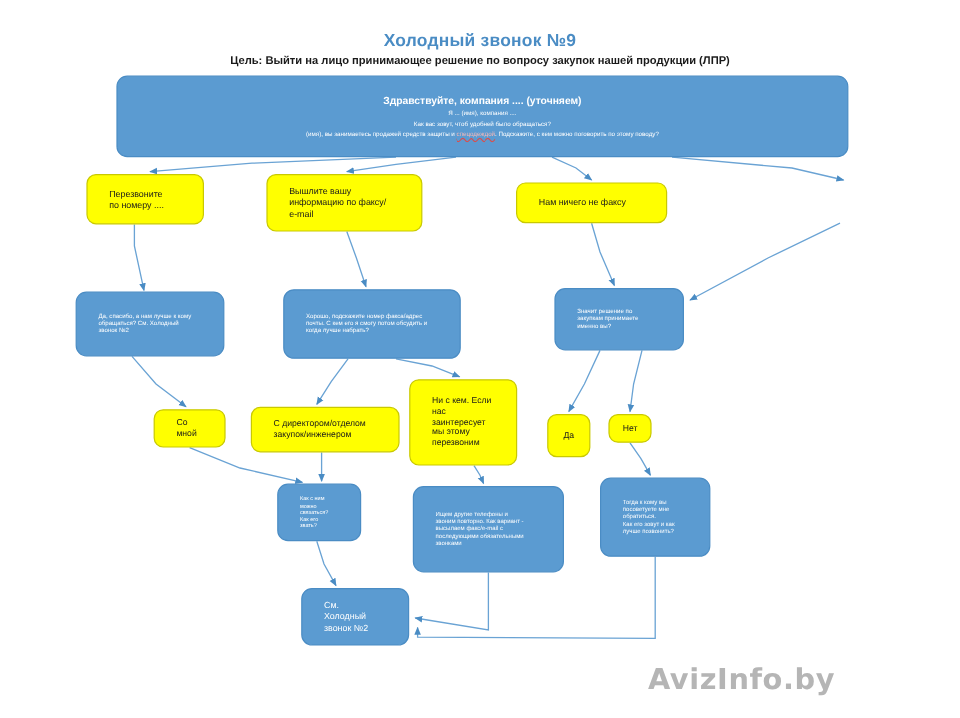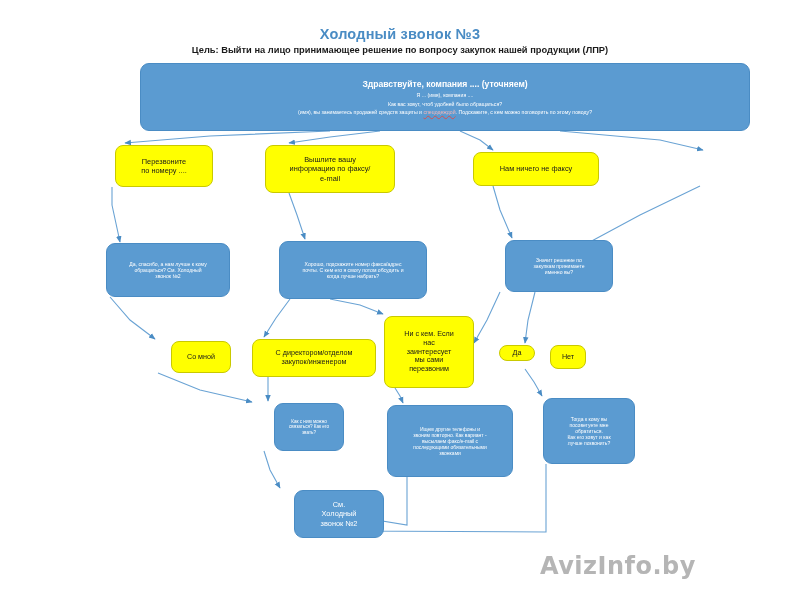--- a/index.html
+++ b/index.html
@@ -23,41 +23,39 @@
     width: 800px;
     height: 598px;
     pointer-events: none;
   }
   .node {
     position: absolute;
     box-sizing: border-box;
     display: flex;
     align-items: center;
     justify-content: center;
-    text-align: center;
     line-height: 1.22;
     white-space: pre-line;
     z-index: 3;
-    margin-left: 43px;
   }
   .node.blue {
     background: #5b9bd1;
     border: 1px solid #4a8cc4;
     border-radius: 9px;
     color: #ffffff;
   }
   .node.yellow {
     background: #ffff00;
     border: 1px solid #c9c900;
     border-radius: 8px;
     color: #1a1a1a;
   }
   .node-text {
     display: block;
-    padding: 2px 8px;
+    padding: 2px 18px;
     width: 100%;
   }
   #title-main {
     position: absolute;
     left: 0;
     top: 26px;
     width: 800px;
     text-align: center;
     color: #4a8cc4;
     font-size: 14.5px;
@@ -96,21 +94,21 @@
   #n-callback   { left: 72px;  top: 145px; width: 98px;  height: 42px; font-size: 7.4px; }
   #n-sendinfo   { left: 222px; top: 145px; width: 130px; height: 48px; font-size: 7.4px; }
   #n-noneed     { left: 430px; top: 152px; width: 126px; height: 34px; font-size: 7.4px; }
   #n-othersup   { left: 630px; top: 152px; width: 140px; height: 34px; font-size: 7.4px; }
   #n-thanks     { left: 63px;  top: 243px; width: 124px; height: 54px; font-size: 5.1px; }
   #n-faxdetails { left: 236px; top: 241px; width: 148px; height: 58px; font-size: 5.1px; }
   #n-decision   { left: 462px; top: 240px; width: 108px; height: 52px; font-size: 5.1px; }
   #n-withme     { left: 128px; top: 341px; width: 60px;  height: 32px; font-size: 7.2px; }
   #n-director   { left: 209px; top: 339px; width: 124px; height: 38px; font-size: 7.2px; }
   #n-nobody     { left: 341px; top: 316px; width: 90px;  height: 72px; font-size: 7.2px; }
-  #n-yes        { left: 456px; top: 345px; width: 36px;  height: 16px; font-size: 7.2px; }
+  #n-yes        { left: 456px; top: 345px; width: 36px;  height: 36px; font-size: 7.2px; }
   #n-no         { left: 507px; top: 345px; width: 36px;  height: 24px; font-size: 7.2px; }
   #n-howreach   { left: 231px; top: 403px; width: 70px;  height: 48px; font-size: 4.6px; }
   #n-otherphone { left: 344px; top: 405px; width: 126px; height: 72px; font-size: 5.0px; }
   #n-whorecom   { left: 500px; top: 398px; width: 92px;  height: 66px; font-size: 5.0px; }
   #n-seecall2   { left: 251px; top: 490px; width: 90px;  height: 48px; font-size: 7.4px; }
   #watermark {
     position: absolute;
     left: 540px;
     top: 552px;
     font-size: 24px;
@@ -119,21 +117,21 @@
     font-family: "DejaVu Sans", sans-serif;
     letter-spacing: .5px;
     z-index: 6;
   }
 </style>
 </head>
 <body>
 
 <div id="canvas">
 
-  <div id="title-main">Холодный звонок №3</div>
+  <div id="title-main">Холодный звонок №9</div>
 
   <div id="title-goal"><span class="goal-lead">Цель:</span><span> Выйти на лицо принимающее решение по вопросу закупок нашей продукции (ЛПР)</span></div>
 
   <svg id="svg-links" viewBox="0 0 800 598">
     <defs>
       <marker id="arrow" markerWidth="7" markerHeight="7" refX="5.4" refY="3" orient="auto">
         <path d="M0,0.5 L6,3 L0,5.5 z" fill="#4a8cc4"></path>
       </marker>
     </defs>
     <g stroke="#6aa3d4" stroke-width="1.1" fill="none" marker-end="url(#arrow)">
@@ -207,21 +205,21 @@
 
   <div class="node yellow" id="n-director">
     <span class="node-text">С директором/отделом
 закупок/инженером</span>
   </div>
 
   <div class="node yellow" id="n-nobody">
     <span class="node-text">Ни с кем. Если
 нас
 заинтересует
-мы сами
+мы этому
 перезвоним</span>
   </div>
 
   <div class="node yellow" id="n-yes">
     <span class="node-text">Да</span>
   </div>
 
   <div class="node yellow" id="n-no">
     <span class="node-text">Нет</span>
   </div>

